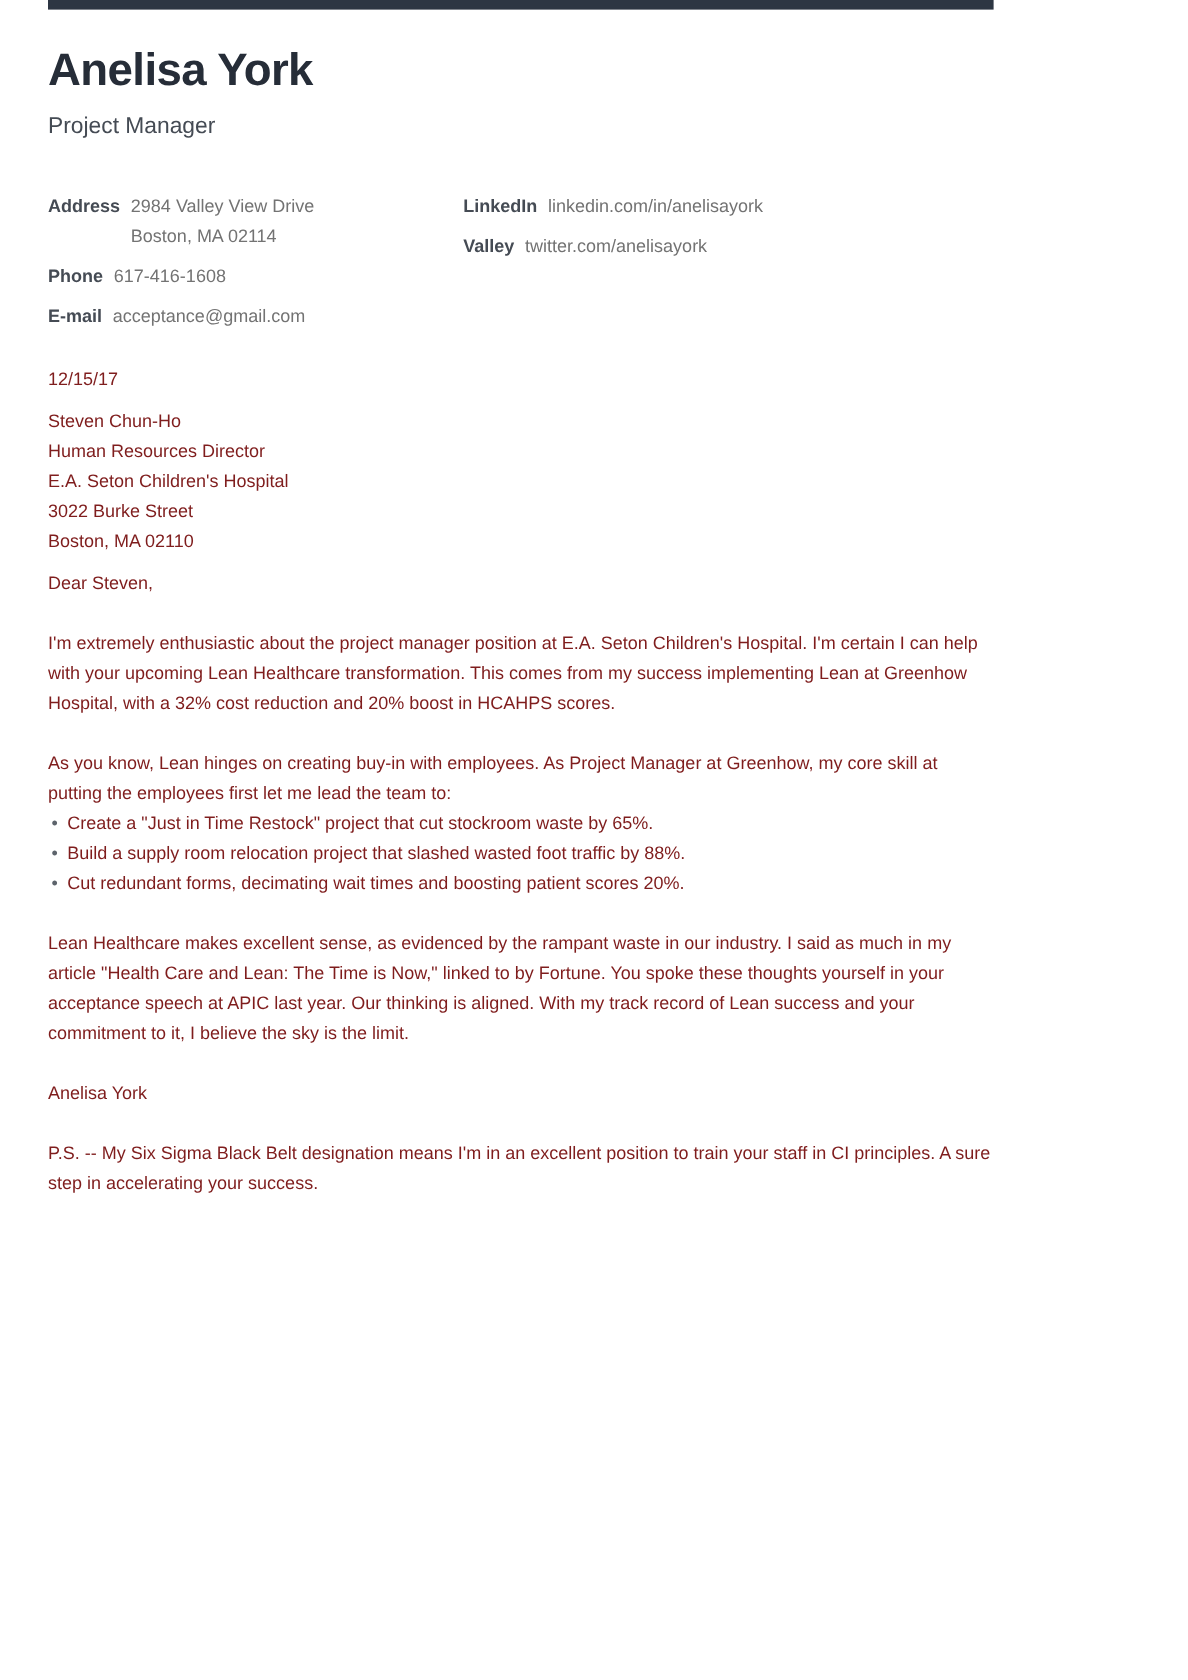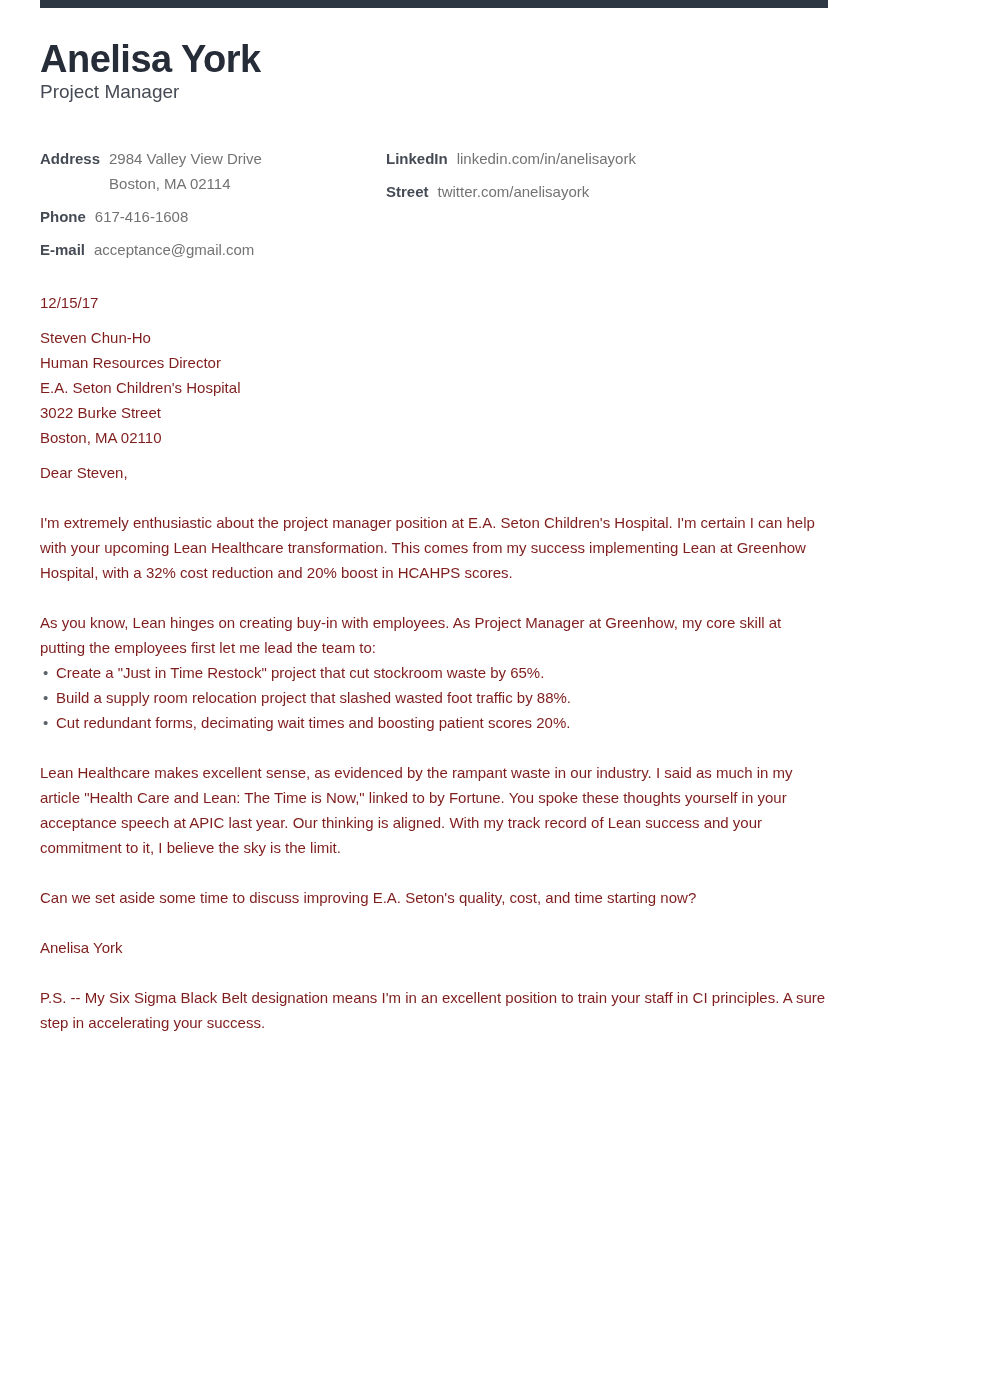--- a/index.html
+++ b/index.html
@@ -21,20 +21,21 @@
   }
   .name {
     margin-top: 31px;
     font-size: 38px;
     font-weight: 700;
     color: #262d38;
     letter-spacing: -0.5px;
     line-height: 1.1;
   }
   .job-title {
+    margin-top: 14px;
     font-size: 19px;
     font-weight: 400;
     color: #454b54;
     line-height: 1.2;
   }
   .contact {
     margin-top: 42px;
     display: flex;
     font-size: 15px;
     line-height: 25px;
@@ -103,21 +104,21 @@
         <span class="contact-label">E-mail</span>
         <span class="contact-value">acceptance@gmail.com</span>
       </div>
     </div>
     <div class="contact-col-right">
       <div class="contact-row">
         <span class="contact-label">LinkedIn</span>
         <span class="contact-value">linkedin.com/in/anelisayork</span>
       </div>
       <div class="contact-row">
-        <span class="contact-label">Street</span>
+        <span class="contact-label">Valley</span>
         <span class="contact-value">twitter.com/anelisayork</span>
       </div>
     </div>
   </section>
 
   <section class="letter">
     <div class="date">12/15/17</div>
 
     <div class="recipient">
       <div>Steven Chun-Ho</div>
@@ -134,21 +135,20 @@
     <p class="para">As you know, Lean hinges on creating buy-in with employees. As Project Manager at Greenhow, my core skill at putting the employees first let me lead the team to:</p>
 
     <ul class="bullets">
       <li>Create a "Just in Time Restock" project that cut stockroom waste by 65%.</li>
       <li>Build a supply room relocation project that slashed wasted foot traffic by 88%.</li>
       <li>Cut redundant forms, decimating wait times and boosting patient scores 20%.</li>
     </ul>
 
     <p class="para">Lean Healthcare makes excellent sense, as evidenced by the rampant waste in our industry. I said as much in my article "Health Care and Lean: The Time is Now," linked to by Fortune. You spoke these thoughts yourself in your acceptance speech at APIC last year. Our thinking is aligned. With my track record of Lean success and your commitment to it, I believe the sky is the limit.</p>
 
-    <p class="para">Can we set aside some time to discuss improving E.A. Seton's quality, cost, and time starting now?</p>
 
 
     <p class="para">Anelisa York</p>
 
     <p class="para">P.S. -- My Six Sigma Black Belt designation means I'm in an excellent position to train your staff in CI principles. A sure step in accelerating your success.</p>
   </section>
 
 </div>
 
 </body></html>

